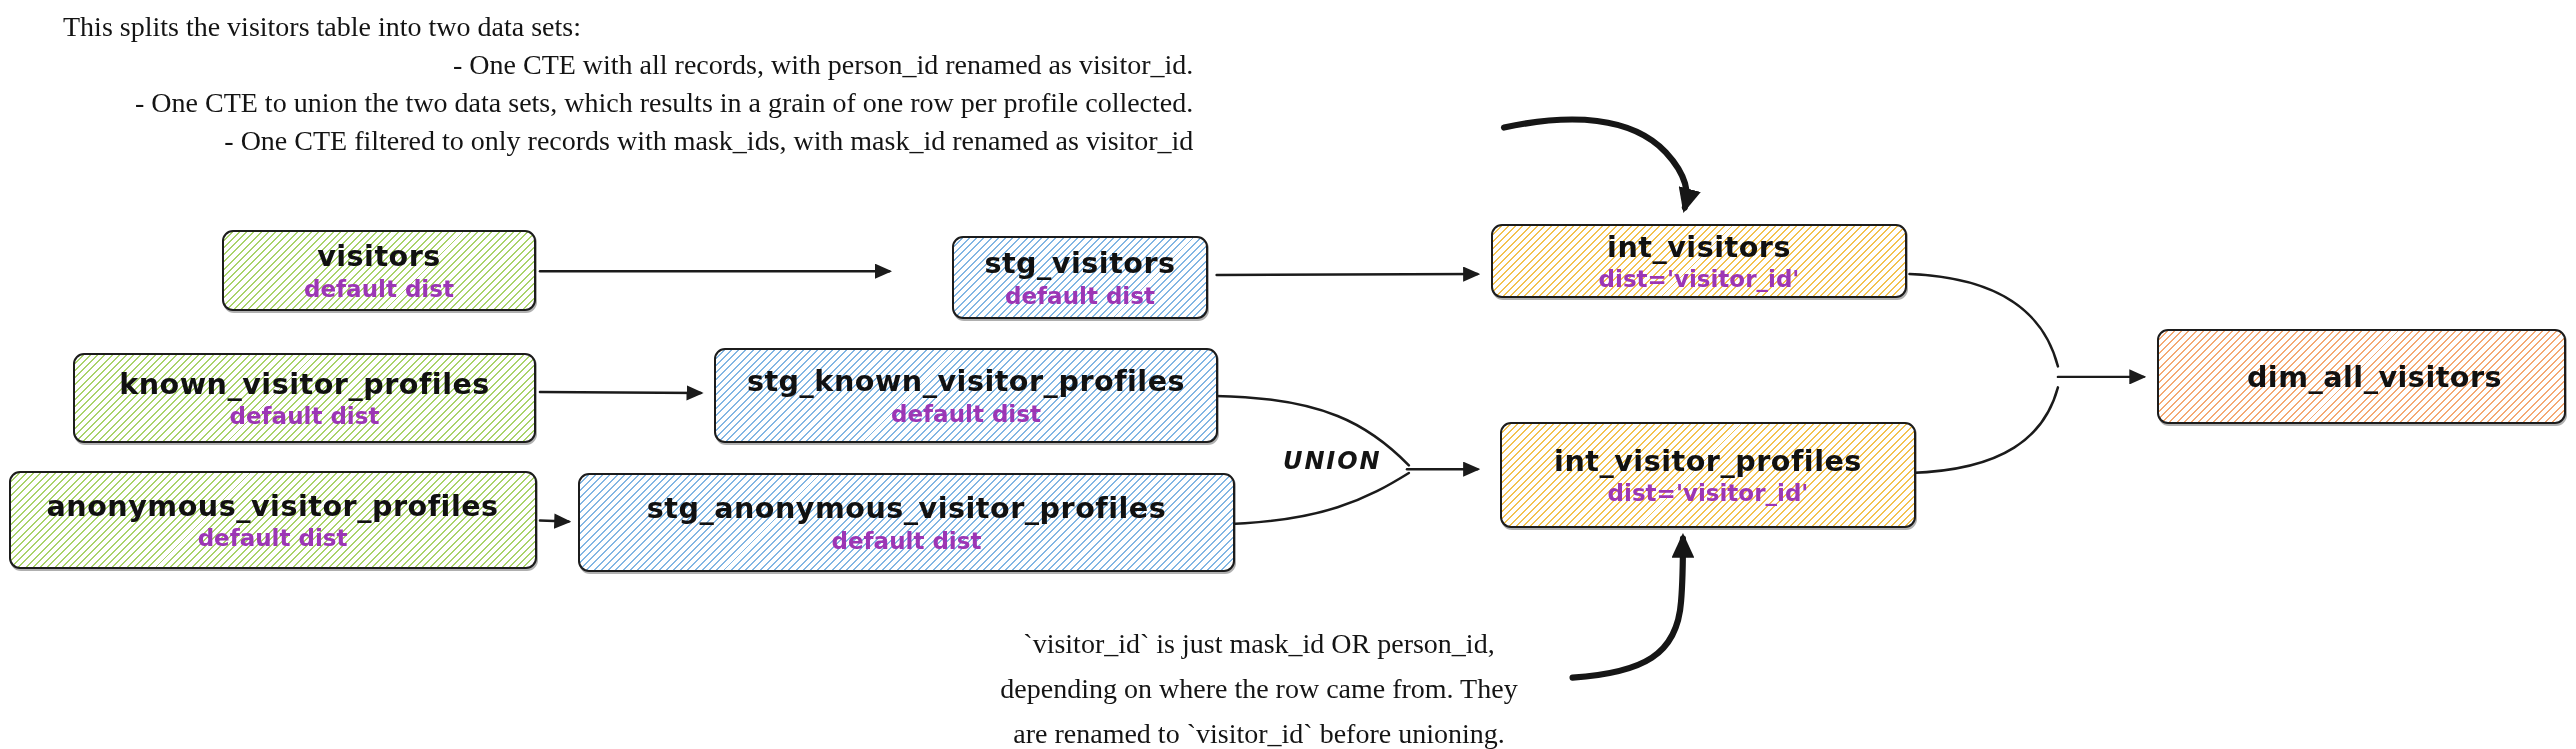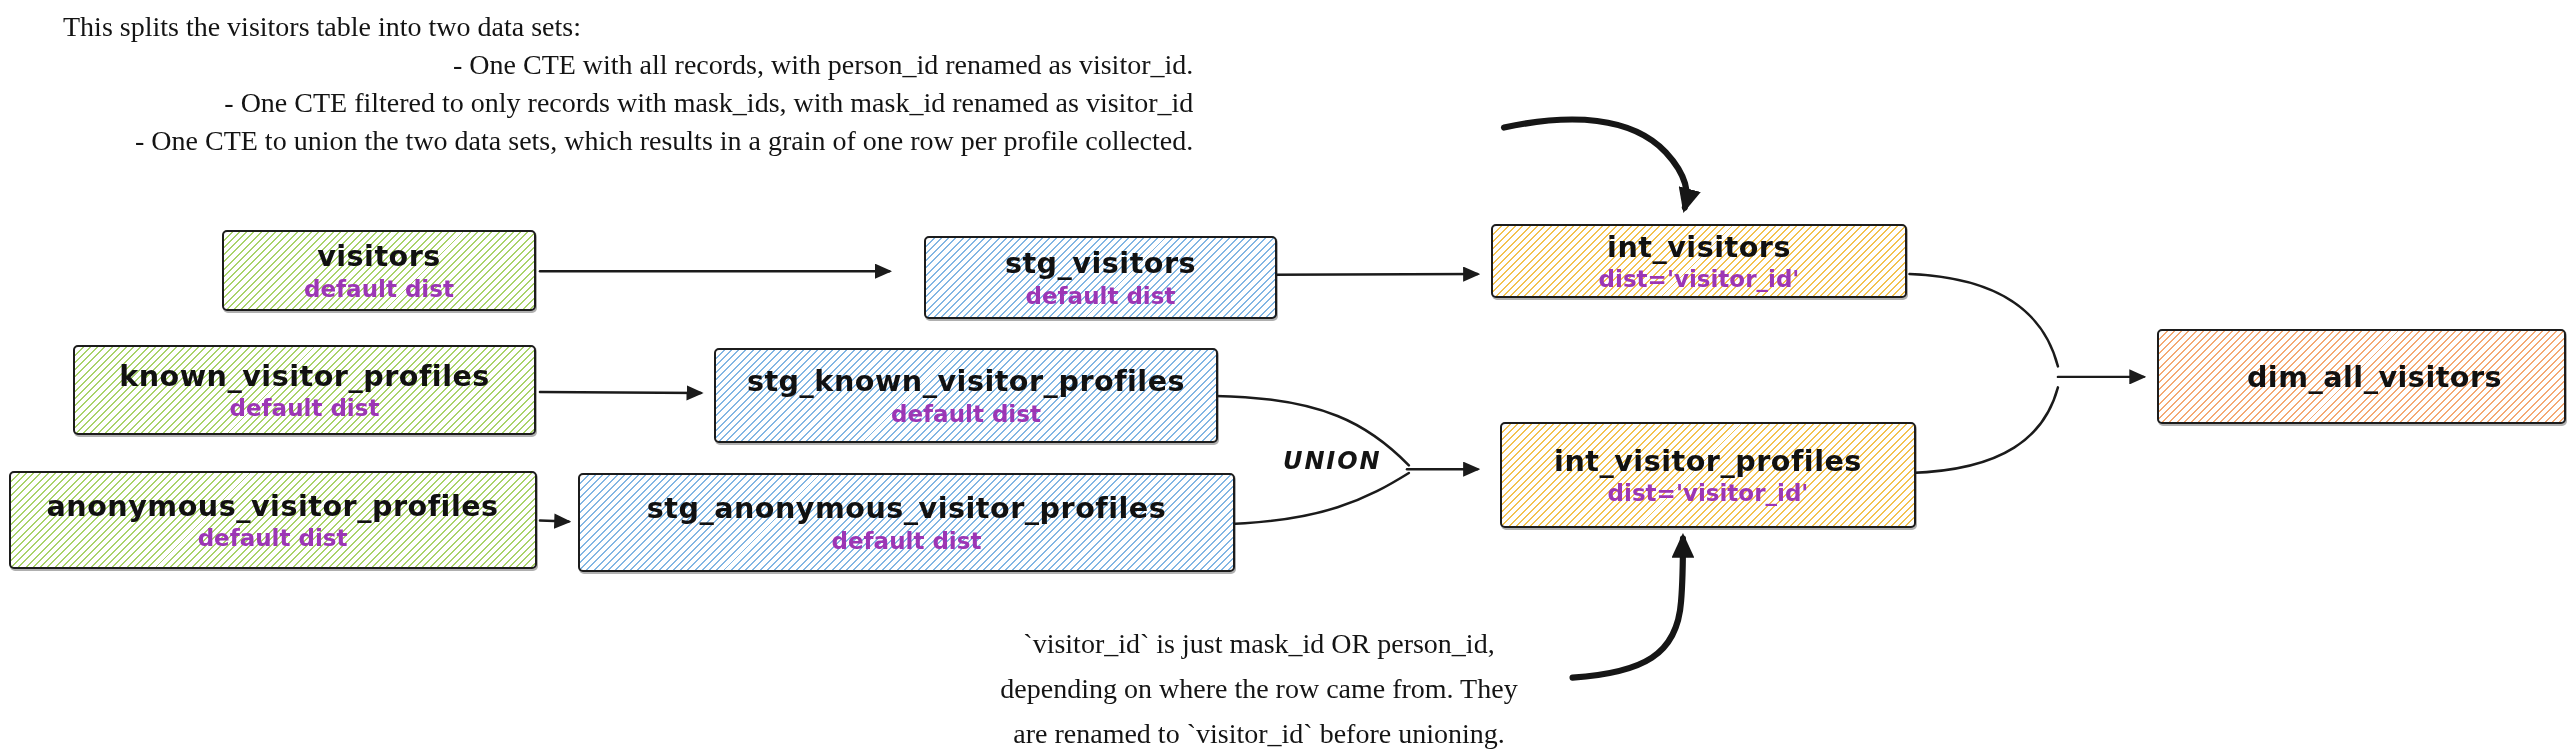--- a/index.html
+++ b/index.html
@@ -11,21 +11,21 @@
     font-family: "DejaVu Sans", "Liberation Sans", sans-serif;
     color: #1b1b1b;
     overflow: hidden;
   }
 
   
   .node {
     position: absolute;
     box-sizing: border-box;
     border: 2.3px solid #1c1c1c;
-    border-radius: 5px;
+    border-radius: 11px;
     display: flex;
     flex-direction: column;
     align-items: center;
     justify-content: center;
     gap: 2.9px;
     background-color: #ffffff;
     background-image: repeating-linear-gradient(135deg,
       var(--hatch) 0px, var(--hatch) 1.4px,
       transparent 1.4px, transparent 5.1px);
     box-shadow: 1px 1.9px 0 rgba(30,30,30,0.35);
@@ -91,22 +91,22 @@
   .edge-thick { fill: none; stroke: #161616; stroke-width: 6.5; stroke-linecap: round; }
 </style>
 </head>
 <body>
 
 <div id="canvas">
 
   <div class="note" id="top-note">
     <div>This splits the visitors table into two data sets:</div>
     <div class="bullet">- One CTE with all records, with person_id renamed as visitor_id.</div>
+    <div class="bullet">- One CTE to union the two data sets, which results in a grain of one row per profile collected.</div>
     <div class="bullet">- One CTE filtered to only records with mask_ids, with mask_id renamed as visitor_id</div>
-    <div class="bullet">- One CTE to union the two data sets, which results in a grain of one row per profile collected.</div>
   </div>
 
   <div class="note" id="bottom-note">
     <div>`visitor_id` is just mask_id OR person_id,</div>
     <div>depending on where the row came from. They</div>
     <div>are renamed to `visitor_id` before unioning.</div>
   </div>
 
   <div id="union-label">UNION</div>
 
@@ -135,31 +135,31 @@
 
     <path class="edge-thick" d="M 1580 134 C 1650 119 1714 122 1750 160 C 1773 185 1774 203 1770 218" marker-end="url(#ah-thick)"></path>
     <path class="edge-thick" d="M 1652 712 C 1726 707 1762 688 1766 632 C 1768 608 1768 590 1768 566" marker-end="url(#ah-thick)"></path>
   </svg>
 
   <div class="node green" style="left:222px; top:230px; width:314px; height:81px;">
     <div class="node-title">visitors</div>
     <div class="node-sub">default dist</div>
   </div>
 
-  <div class="node blue" style="left:924px; top:236px; width:353px; height:83px;">
+  <div class="node blue" style="left:952px; top:236px; width:256px; height:83px;">
     <div class="node-title">stg_visitors</div>
     <div class="node-sub">default dist</div>
   </div>
 
   <div class="node yellow" style="left:1491px; top:224px; width:416px; height:74px;">
     <div class="node-title">int_visitors</div>
     <div class="node-sub">dist='visitor_id'</div>
   </div>
 
-  <div class="node green" style="left:73px; top:345px; width:463px; height:90px;">
+  <div class="node green" style="left:73px; top:353px; width:463px; height:90px;">
     <div class="node-title">known_visitor_profiles</div>
     <div class="node-sub">default dist</div>
   </div>
 
   <div class="node blue" style="left:714px; top:348px; width:504px; height:95px;">
     <div class="node-title">stg_known_visitor_profiles</div>
     <div class="node-sub">default dist</div>
   </div>
 
   <div class="node yellow" style="left:1492px; top:422px; width:416px; height:106px;margin-left:8px;">

